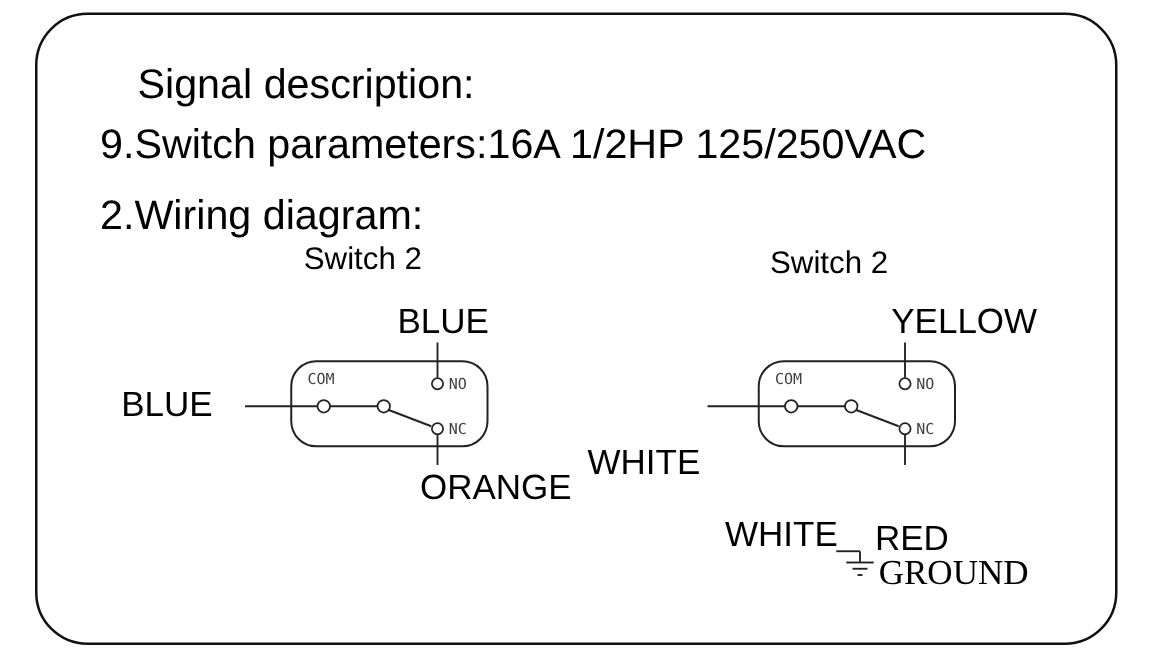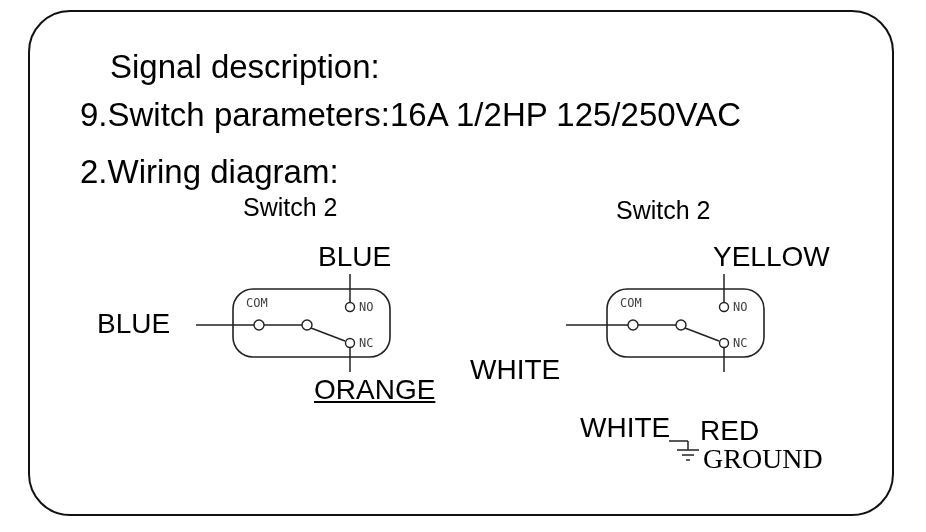--- a/index.html
+++ b/index.html
@@ -58,21 +58,21 @@
 
 <div class="label t29" style="left:110px; top:48px;">Signal description:</div>
 <div class="label t29" style="left:80px; top:96px;">9.Switch parameters:16A 1/2HP 125/250VAC</div>
 <div class="label t29" style="left:80px; top:137px;margin-top:16px;">2.Wiring diagram:</div>
 
 <div class="label t25" style="left:243px; top:193px;">Switch 2</div>
 <div class="label t25" style="left:616px; top:196px;">Switch 2</div>
 
 <div class="label t28" style="left:318px; top:241px;">BLUE</div>
 <div class="label t28" style="left:97px; top:308px;">BLUE</div>
-<div class="label t28" style="left:314px; top:374px;text-decoration:underline;">ORANGE</div>
+<div class="label t28" style="left:336px; top:374px;">ORANGE</div>
 
 <div class="label t28" style="left:688px; top:241px;margin-left:25px;">YELLOW</div>
 <div class="label t28" style="left:470px; top:308px;margin-top:46px;">WHITE</div>
 <div class="label t28" style="left:700px; top:377px;margin-top:38px;">RED</div>
 
 <div class="label t28" style="left:580px; top:412px;">WHITE</div>
 <div class="label t28" style="left:703px; top:443px;font-family:Liberation Serif, serif;">GROUND</div>
 
 <div class="term" style="left:246px; top:297px;">COM</div>
 <div class="term" style="left:359px; top:301px;">NO</div>

